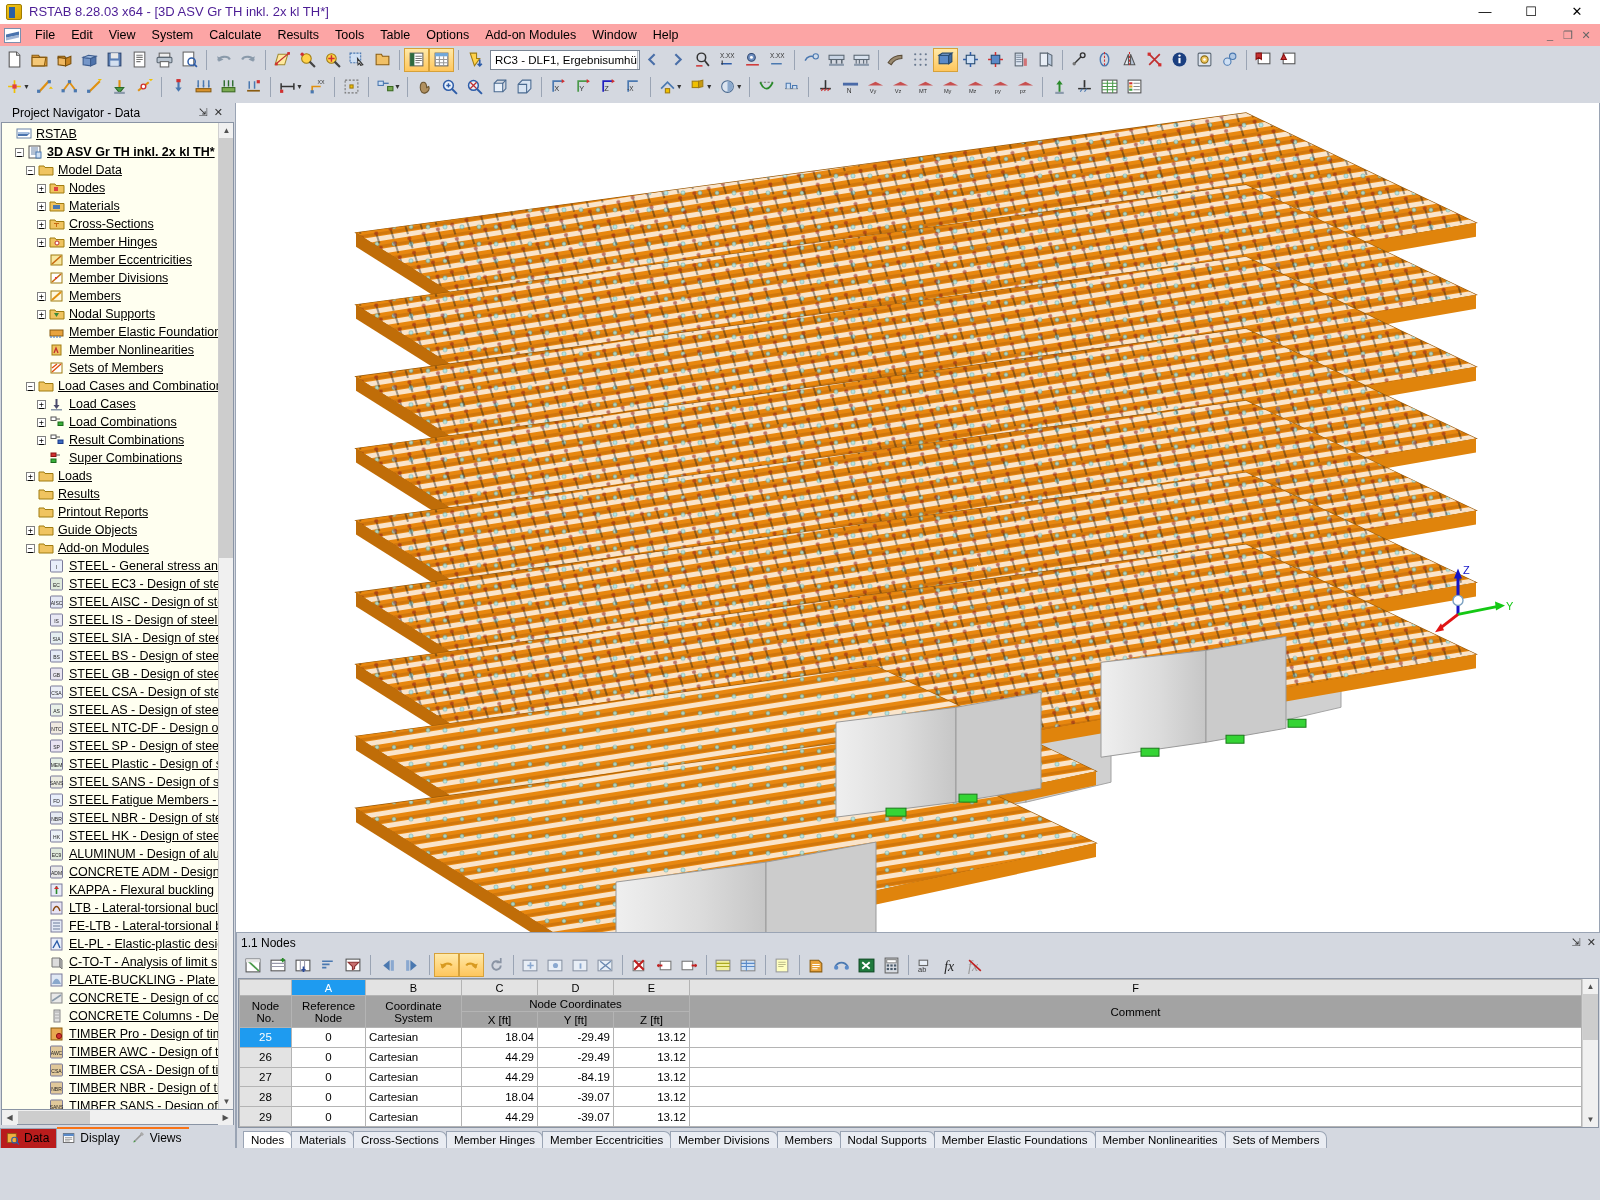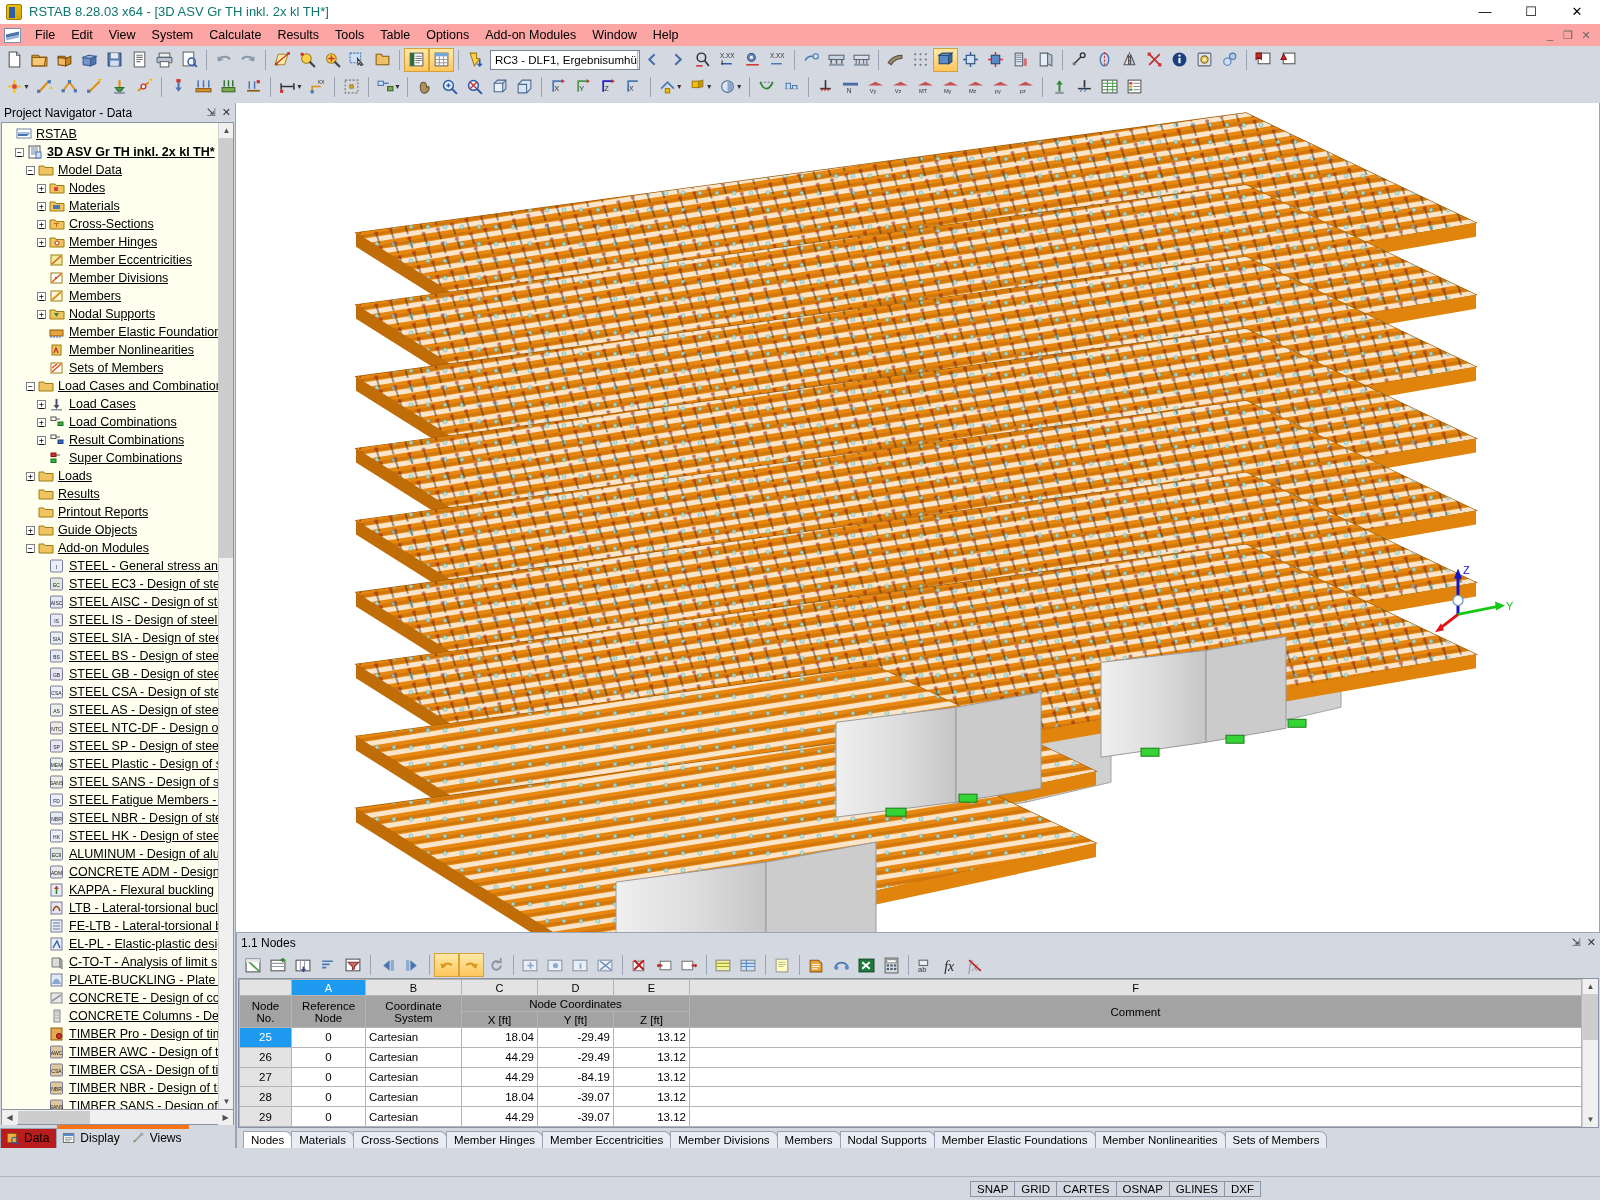--- a/index.html
+++ b/index.html
@@ -23,21 +23,21 @@
   .app-icon {
     width: 16px; height: 16px; margin-right: 7px;
     background: linear-gradient(145deg,#f0c419,#d9a400);
     border: 1px solid #a07c00; border-radius: 2px;
     position: relative; flex: none;
   }
   .app-icon::after {
     content: ""; position: absolute; left: 2px; top: 2px;
     width: 6px; height: 11px; background: #2a5fa5;
   }
-  .title-text { font-size: 13px; color: #0f766e; white-space: nowrap; }
+  .title-text { font-size: 13px; color: #4c1d95; white-space: nowrap; }
   .win-btns { margin-left: auto; display: flex; height: 24px; }
   .win-btn {
     width: 46px; height: 24px; display: flex;
     align-items: center; justify-content: center;
     font-size: 13px; color: #000;
   }
 
   
   .menubar {
     height: 22px; background: #fca5a5;
@@ -103,21 +103,21 @@
   }
 
   
   .navigator {
     width: 236px; background: #d4d8e0;
     display: flex; flex-direction: column; flex: none;
     border-right: 1px solid #9aa4b4;
   }
   .nav-header {
     height: 19px; display: flex; align-items: center;
-    padding: 0 4px; font-size: 12px; color: #000;
+    padding: 0 12px; font-size: 12px; color: #000;
     background: #d4d8e0;
   }
   .nav-header .hdr-btns { margin-left: auto; display: flex; gap: 6px; color:#333; font-size: 11px; }
   .tree {
     flex: 1; background: #fffff0; margin: 0 1px;
     border: 1px solid #8a94a4; overflow: hidden;
     position: relative; font-size: 12.5px;
   }
   .tree-inner { padding: 2px 0 0 2px; }
   .tnode {
@@ -148,21 +148,21 @@
   .nav-scroll-h {
     height: 15px; margin: 0 1px 1px 1px; background: #f0f0f0;
     border: 1px solid #8a94a4; border-top: none;
     display: flex; align-items: center; position: relative;
   }
   .hthumb { position:absolute; left: 16px; width: 72px; height: 13px; background:#cdcdcd; }
   .nav-tabs { height: 22px; display: flex; align-items: flex-end; }
   .nav-tab {
     display: flex; align-items: center; gap: 4px;
     padding: 2px 7px 3px 5px; font-size: 12px;
-    background: #d4d8e0; border-top: 6px solid #f97316;
+    background: #d4d8e0; border-top: 2px solid #f97316;
   }
   .nav-tab.sel { background: #b91c1c; border: 1px solid #9aa4b4; border-bottom: none; }
 
   
   .viewport-col { flex: 1; display: flex; flex-direction: column; min-width: 0; }
   .viewport {
     background: #ffffff; position: relative; overflow: hidden;
     height: 830px; border: 1px solid #9aa4b4; border-left: none; border-top: none;
   }
 
@@ -2070,24 +2070,14 @@
             <div class="tbl-tab">Members</div>
             <div class="tbl-tab">Nodal Supports</div>
             <div class="tbl-tab">Member Elastic Foundations</div>
             <div class="tbl-tab">Member Nonlinearities</div>
             <div class="tbl-tab">Sets of Members</div>
           </div>
       </div>
     </div>
   </div>
 
-  <div class="statusbar">
-    <div class="status-right" id="status-cells">
-        <div class="status-cell">SNAP</div>
-        <div class="status-cell">GRID</div>
-        <div class="status-cell">CARTES</div>
-        <div class="status-cell">OSNAP</div>
-        <div class="status-cell">GLINES</div>
-        <div class="status-cell">DXF</div>
-      </div>
-  </div>
 
 </div>
 
 </body></html>

